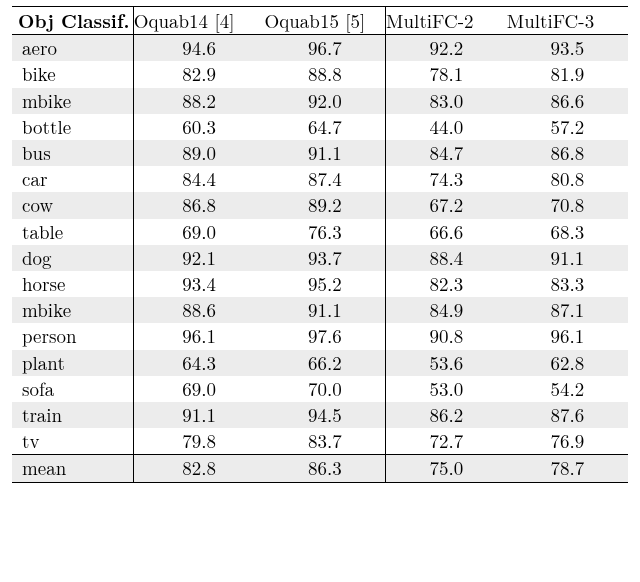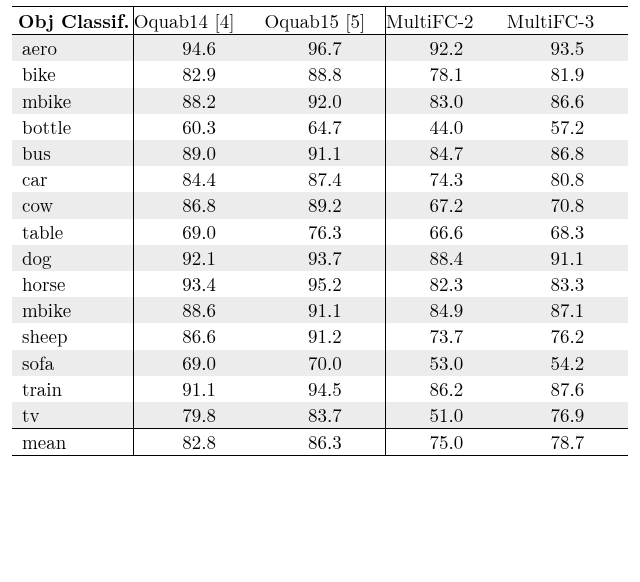--- a/index.html
+++ b/index.html
@@ -156,45 +156,52 @@
         <td class="num">83.3</td>
       </tr>
       <tr>
         <td class="lbl sep-r">mbike</td>
         <td class="num">88.6</td>
         <td class="num sep-r">91.1</td>
         <td class="num">84.9</td>
         <td class="num">87.1</td>
       </tr>
       <tr>
-        <td class="lbl sep-r">sheep</td>
-        <td class="num">86.6</td>
-        <td class="num sep-r">91.2</td>
-        <td class="num">73.7</td>
-        <td class="num">76.2</td>
+        <td class="lbl sep-r">person</td>
+        <td class="num">96.1</td>
+        <td class="num sep-r">97.6</td>
+        <td class="num">90.8</td>
+        <td class="num">96.1</td>
+      </tr>
+      <tr>
+        <td class="lbl sep-r">plant</td>
+        <td class="num">64.3</td>
+        <td class="num sep-r">66.2</td>
+        <td class="num">53.6</td>
+        <td class="num">62.8</td>
       </tr>
       <tr>
         <td class="lbl sep-r">sofa</td>
         <td class="num">69.0</td>
         <td class="num sep-r">70.0</td>
         <td class="num">53.0</td>
         <td class="num">54.2</td>
       </tr>
       <tr>
         <td class="lbl sep-r">train</td>
         <td class="num">91.1</td>
         <td class="num sep-r">94.5</td>
         <td class="num">86.2</td>
         <td class="num">87.6</td>
       </tr>
       <tr>
         <td class="lbl sep-r">tv</td>
         <td class="num">79.8</td>
         <td class="num sep-r">83.7</td>
-        <td class="num">51.0</td>
+        <td class="num">72.7</td>
         <td class="num">76.9</td>
       </tr>
       <tr class="mean bottom">
         <td class="lbl sep-r">mean</td>
         <td class="num">82.8</td>
         <td class="num sep-r">86.3</td>
         <td class="num">75.0</td>
         <td class="num">78.7</td>
       </tr>
     </tbody>

